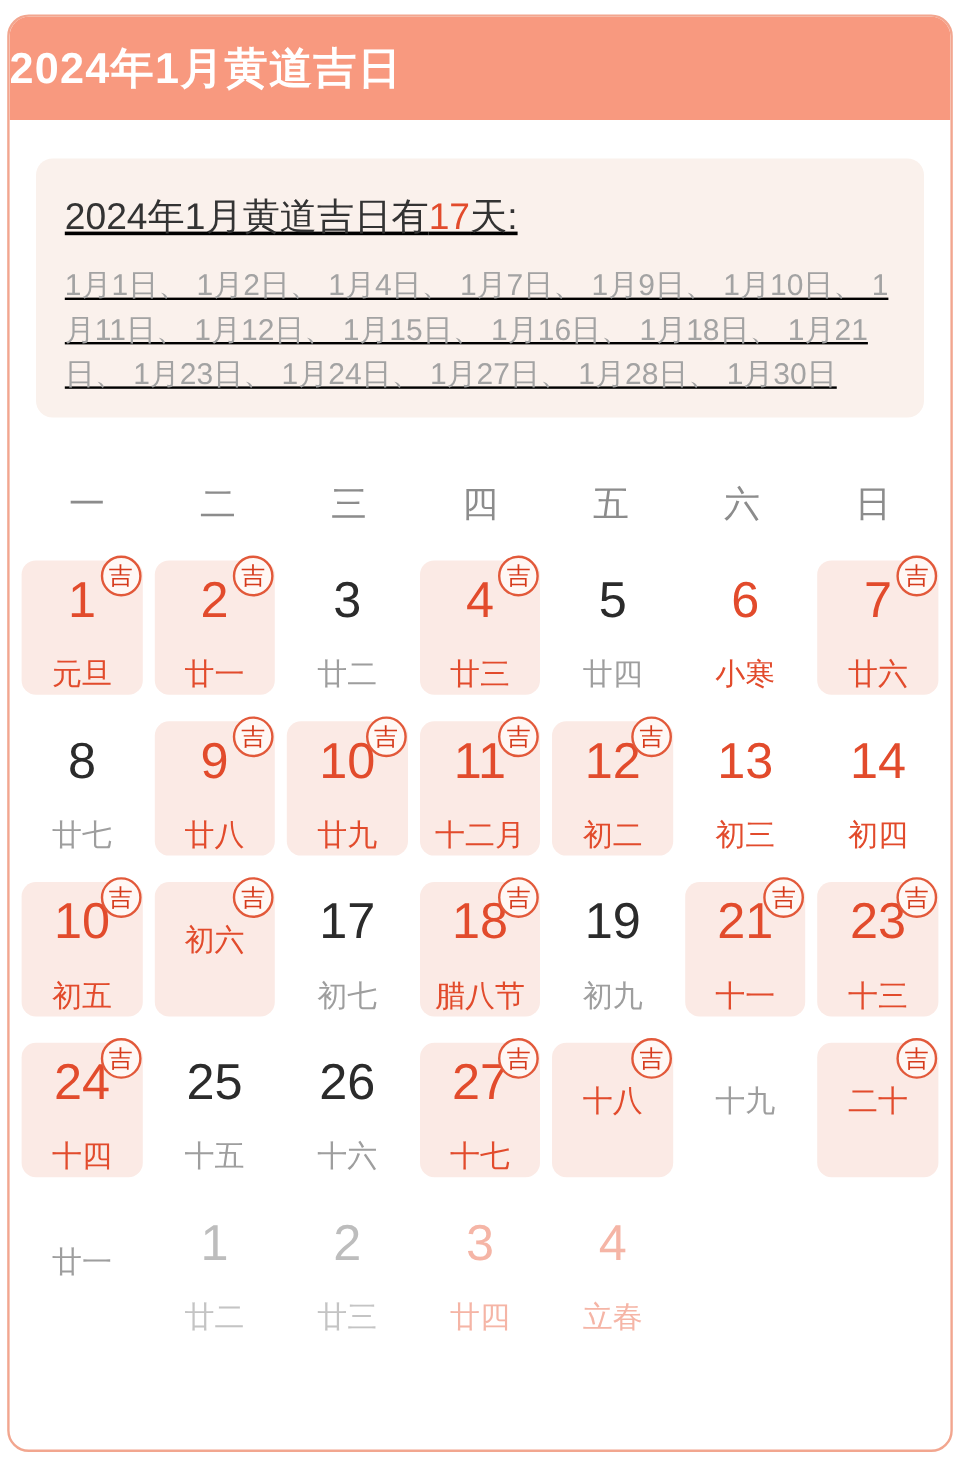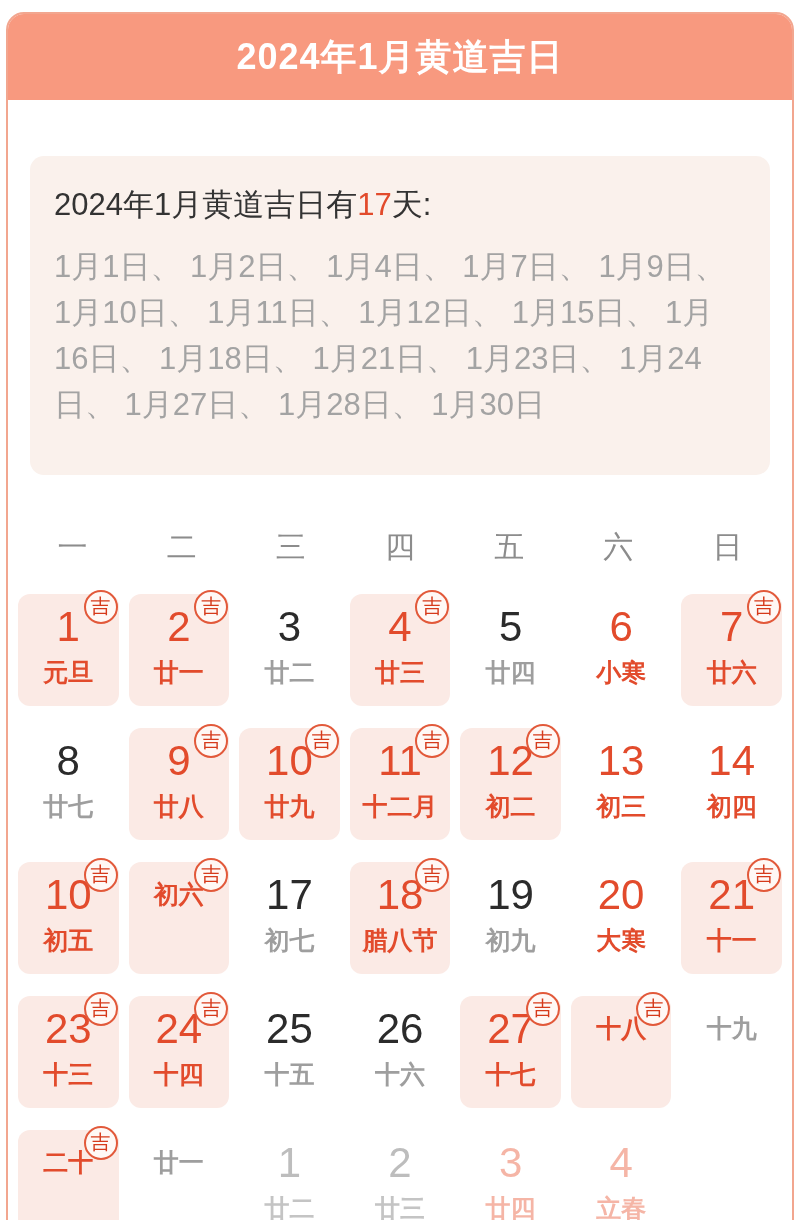--- a/index.html
+++ b/index.html
@@ -31,44 +31,45 @@
     margin:12px 6px 5px;
     min-height:1198px;
     border:2px solid var(--container-border);
     border-radius:18px;
     overflow:hidden;
     background:#ffffff;
   }
   .header{
     height:86px;
     background:var(--header-bg);
-    display:flex;align-items:center;justify-content:center;
+    display:flex;align-items:center;justify-content:flex-start;
   }
   .header h1{
     margin:0;
     color:#ffffff;
     font-size:36px;
     font-weight:bold;
     letter-spacing:1px;
   }
   .summary{
-    margin:56px 22px 0;
+    margin:32px 22px 0;
     background:var(--summary-bg);
     border-radius:14px;
-    padding:28px 24px 47px;
+    padding:28px 24px 17px;
+    text-decoration:underline;
   }
   .summary-title{
     margin:0;
     font-size:31px;
     color:var(--text-dark);
   }
   .summary-title .accent{color:var(--accent-red);}
   .summary-list{
     margin:18px 0 0;
-    font-size:31px;
+    font-size:25px;
     line-height:1.48;
     color:var(--text-gray);
   }
   .calendar{
     margin:52px 10px 0;
   }
   .weekday-row{
     display:grid;
     grid-template-columns:repeat(7,1fr);
     margin-bottom:26px;
@@ -91,23 +92,22 @@
     text-align:center;
     padding-top:10px;
     cursor:default;
   }
   .day-cell .num{
     font-size:42px;
     line-height:1.1;
   }
   .day-cell .lunar{
     font-size:25px;
-    margin-top:6px;
+    margin-top:22px;
     white-space:nowrap;
-    font-weight:bold;
   }
   
   .day-cell.normal .num{color:var(--normal-number);}
   .day-cell.normal .lunar{color:var(--lunar-gray);}
   .day-cell.red .num,
   .day-cell.red .lunar{color:var(--accent-red);}
   .day-cell.lucky{background:var(--lucky-cell-bg);}
   .day-cell.lucky .num,
   .day-cell.lucky .lunar{color:var(--accent-red);}
   .day-cell.next .num{color:var(--next-month-gray);}
@@ -230,24 +230,20 @@
         </div>
         <div class="day-cell lucky">
           <span class="badge">吉</span>
           <div class="num">18</div>
           <div class="lunar">腊八节</div>
         </div>
         <div class="day-cell normal">
           <div class="num">19</div>
           <div class="lunar">初九</div>
         </div>
-        <div class="day-cell red">
-          <div class="num">20</div>
-          <div class="lunar">大寒</div>
-        </div>
         <div class="day-cell lucky">
           <span class="badge">吉</span>
           <div class="num">21</div>
           <div class="lunar">十一</div>
         </div>
         <div class="day-cell lucky">
           <span class="badge">吉</span>
           <div class="num">23</div>
           <div class="lunar">十三</div>
         </div>

